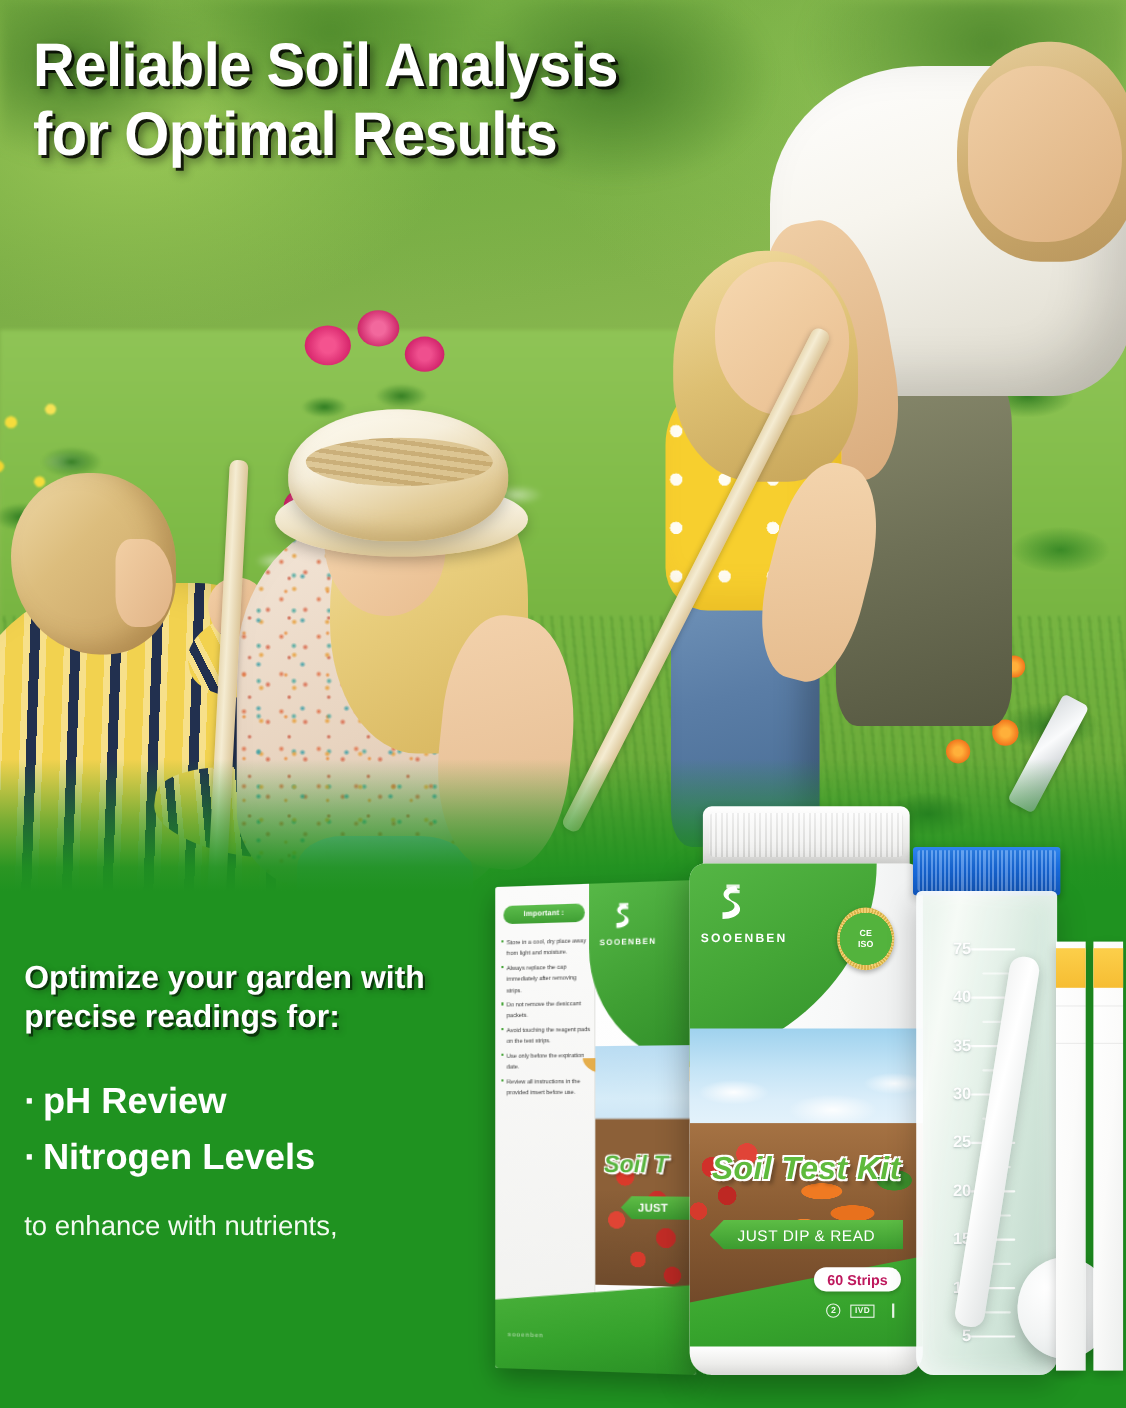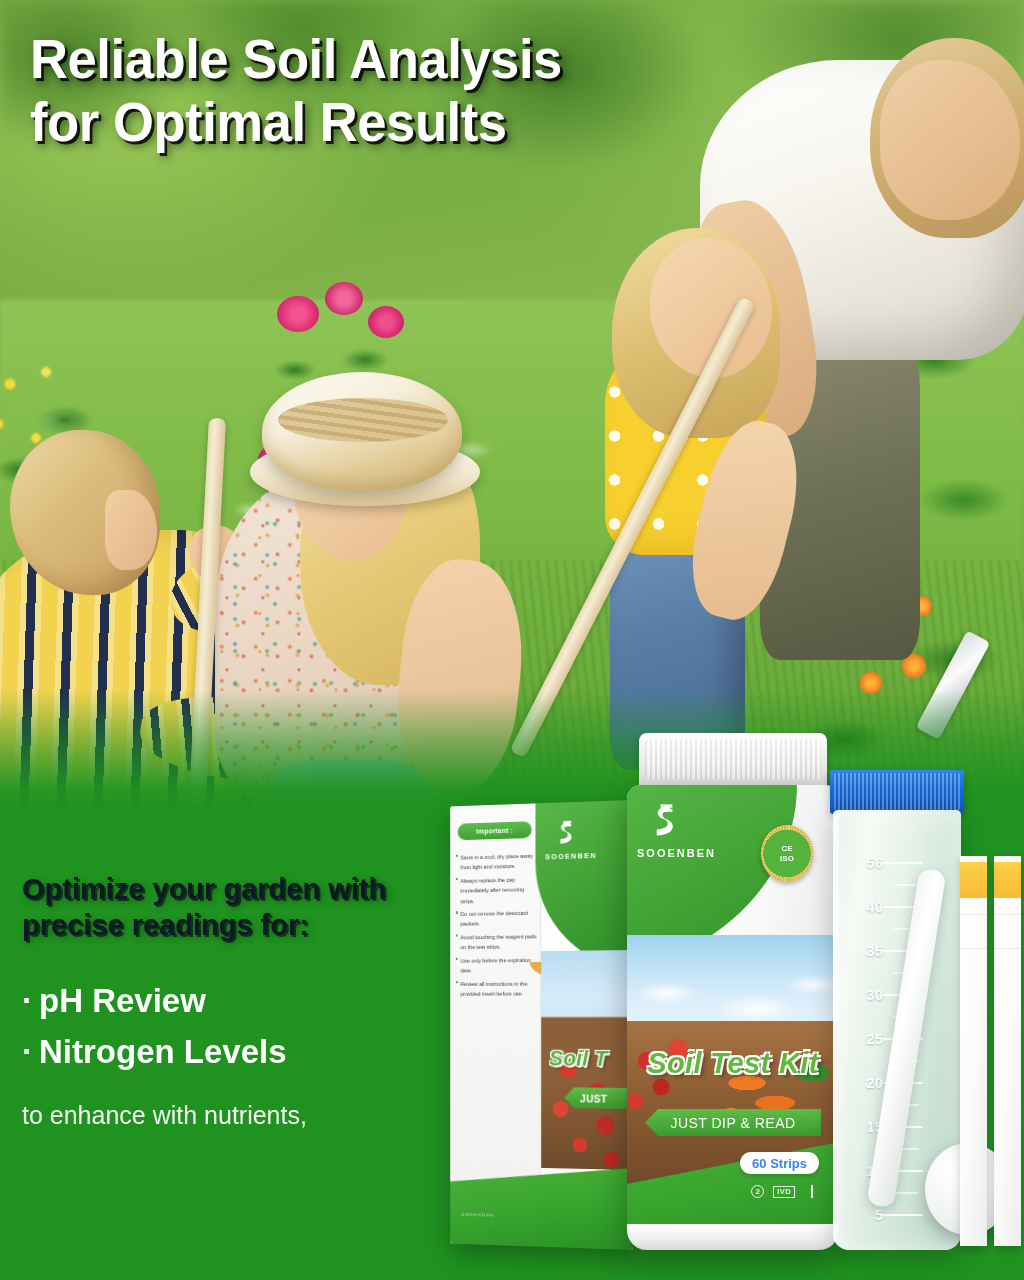--- a/index.html
+++ b/index.html
@@ -279,21 +279,21 @@
     line-height:1.12;
     letter-spacing:-.5px;
     text-shadow:3px 3px 0 rgba(0,0,0,.82), 5px 5px 9px rgba(0,0,0,.45);
     transform:scaleX(.94);
     transform-origin:left top;
   }
   .headline .ln { display:block; }
 
   .subhead {
     position:absolute; left:22px; top:872px; width:420px;
-    color:#0f172a; font-weight:bold; font-size:29px; line-height:1.24;
+    color:#ffffff; font-weight:bold; font-size:29px; line-height:1.24;
     text-shadow:2px 2px 0 rgba(0,0,0,.55), 3px 3px 7px rgba(0,0,0,.35);
   }
   .bullets {
     position:absolute; left:22px; top:975px; width:430px;
     color:#ffffff; font-weight:bold; font-size:33px; line-height:1.55;
   }
   .bullets .b { display:block; }
   .bullets .b::before { content:"·"; margin-right:6px; }
   .bodycopy {
     position:absolute; left:22px; top:1098px; width:430px;
@@ -478,21 +478,21 @@
     letter-spacing:.5px;
     box-shadow:0 2px 5px rgba(0,0,0,.25);
   }
   .b-bottom-green {
     position:absolute; left:0; bottom:0; width:100%; height:130px;
     background:linear-gradient(170deg,#4eb53c 0%,#37a42d 55%,#2a9025 100%);
     clip-path:polygon(0 64px, 100% 22px, 100% 100%, 0 100%);
   }
   .strips-pill {
     position:absolute; right:20px; bottom:76px;
-    background:#ffffff; color:#3b82f6;
+    background:#ffffff; color:#be185d;
     font-size:13px; font-weight:bold;
     padding:3.5px 12px; border-radius:11px;
     box-shadow:0 2px 4px rgba(0,0,0,.2);
   }
   .ivd-row {
     position:absolute; right:22px; bottom:52px;
     display:flex; align-items:center; gap:9px;
     color:rgba(255,255,255,.92); font-size:8px; font-weight:bold;
   }
   .ivd-circ { width:13px; height:13px; border:1.2px solid rgba(255,255,255,.9); border-radius:50%;
@@ -734,21 +734,21 @@
       <div class="grad major" style="top:228px;"></div>
       <div class="grad minor" style="top:250px;"></div>
       <div class="grad major" style="top:272px;"></div>
       <div class="grad minor" style="top:294px;"></div>
       <div class="grad major" style="top:316px;"></div>
       <div class="grad minor" style="top:338px;"></div>
       <div class="grad major" style="top:360px;"></div>
       <div class="grad minor" style="top:382px;"></div>
       <div class="grad major" style="top:404px;"></div>
 
-      <div class="gradnum" style="top:45px;">56</div>
+      <div class="gradnum" style="top:45px;">75</div>
       <div class="gradnum" style="top:89px;">40</div>
       <div class="gradnum" style="top:133px;">35</div>
       <div class="gradnum" style="top:177px;">30</div>
       <div class="gradnum" style="top:221px;">25</div>
       <div class="gradnum" style="top:265px;">20</div>
       <div class="gradnum" style="top:309px;">15</div>
       <div class="gradnum" style="top:353px;">10</div>
       <div class="gradnum" style="top:397px;">5</div>
     </div>
   </div>

